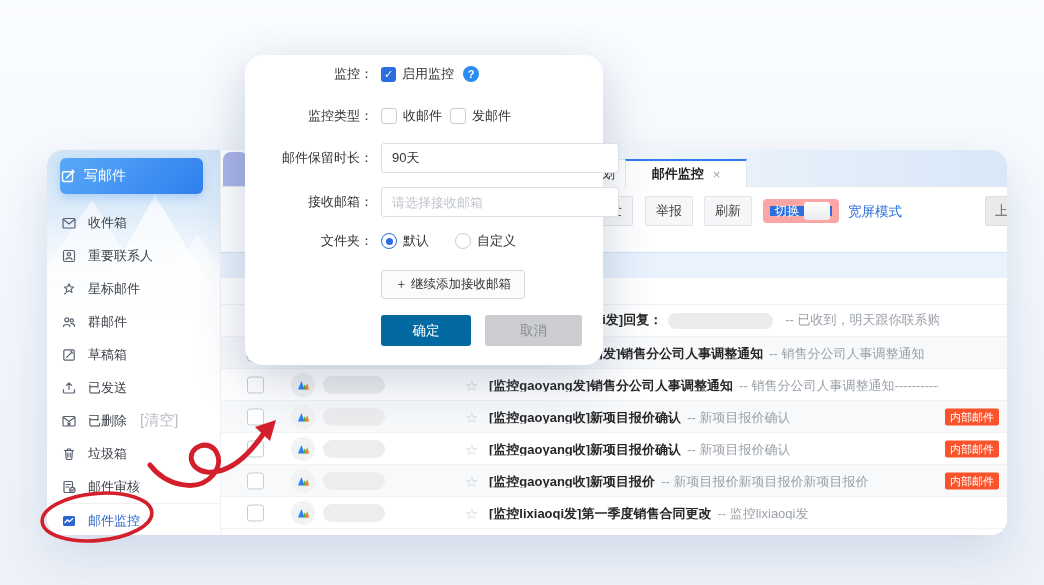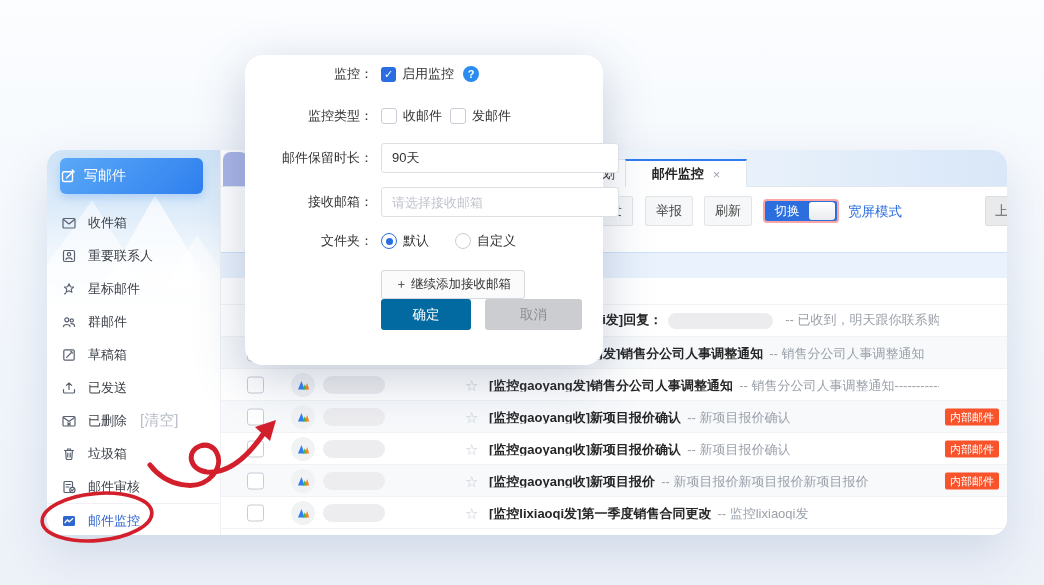--- a/index.html
+++ b/index.html
@@ -48,21 +48,21 @@
     border-top:2px solid #2f7bf0;}
   .tab .close{font-weight:normal;color:#9aa3ad;font-size:13px;cursor:pointer;}
   .toolbar{position:absolute;top:46px;left:0;right:0;height:30px;}
   .tb-btn{position:absolute;top:0;height:30px;box-sizing:border-box;
     background:#f6f7f8;border:1px solid #e2e4e8;border-radius:2px;font-size:13px;color:#444;
     display:flex;align-items:center;justify-content:center;cursor:pointer;}
   .tb-forward{left:364px;width:48px;}
   .tb-report{left:424px;width:48px;}
   .tb-refresh{left:483px;width:48px;}
   .toggle{position:absolute;left:542px;top:3px;width:76px;height:24px;box-sizing:border-box;
-    background:#2c6ede;border:2px solid #fca5a5;border-radius:4px;display:flex;align-items:center;
+    background:#2c6ede;border:7px solid #fca5a5;border-radius:4px;display:flex;align-items:center;
     cursor:pointer;}
   .toggle .t-label{flex:1;text-align:center;color:#fff;font-size:12.5px;}
   .toggle .knob{width:26px;height:18px;margin-right:2px;border-radius:3px;
     background:linear-gradient(180deg,#ffffff,#e9ebee);}
   .mode-label{position:absolute;left:627px;top:7px;color:#2c6ede;font-size:13.5px;cursor:pointer;}
   .tb-partial{left:764px;width:46px;justify-content:flex-start;padding-left:9px;
     background:#e9eaec;border-color:#dcdee2;color:#666;}
   
   .list{position:absolute;top:102px;left:0;right:0;bottom:0;}
   .section-band{height:26px;background:#e9f2fd;border-top:1px solid #cfe2fa;box-sizing:border-box;}
@@ -87,21 +87,21 @@
   
   .modal{position:absolute;left:245px;top:55px;width:358px;height:310px;box-sizing:border-box;
     background:#fff;border-radius:18px;z-index:40;padding-top:8px;
     box-shadow:0 14px 50px rgba(70,90,130,.28);}
   .m-row{display:flex;align-items:center;}
   .m-row.r1{height:22px;margin-bottom:20px;}
   .m-row.r2{height:22px;margin-bottom:16px;}
   .m-row.r3,.m-row.r4{height:30px;margin-bottom:14px;}
   .m-row.r4{margin-bottom:13px;}
   .m-row.r5{height:22px;margin-bottom:18px;}
-  .m-row.r6{height:29px;}
+  .m-row.r6{height:29px;margin-bottom:16px;}
   .m-row.r7{height:31px;}
   .m-label{width:100px;flex:0 0 100px;text-align:right;font-size:13px;color:#333;margin-left:28px;}
   .m-ctrl{margin-left:8px;display:flex;align-items:center;}
   .chk-on{width:15px;height:15px;border-radius:3px;background:#2a6de0;color:#fff;font-size:11px;
     display:flex;align-items:center;justify-content:center;cursor:pointer;}
   .chk-off{width:14px;height:14px;border-radius:3px;border:1px solid #c9cdd4;background:#fff;cursor:pointer;}
   .m-ctrl .optlbl{font-size:13px;color:#333;margin-left:6px;}
   .help{width:16px;height:16px;border-radius:50%;background:#2a8cf0;color:#fff;font-size:11px;
     font-weight:bold;display:flex;align-items:center;justify-content:center;margin-left:9px;cursor:pointer;}
   .m-input{width:238px;height:30px;box-sizing:border-box;border:1px solid #dcdfe4;border-radius:3px;

